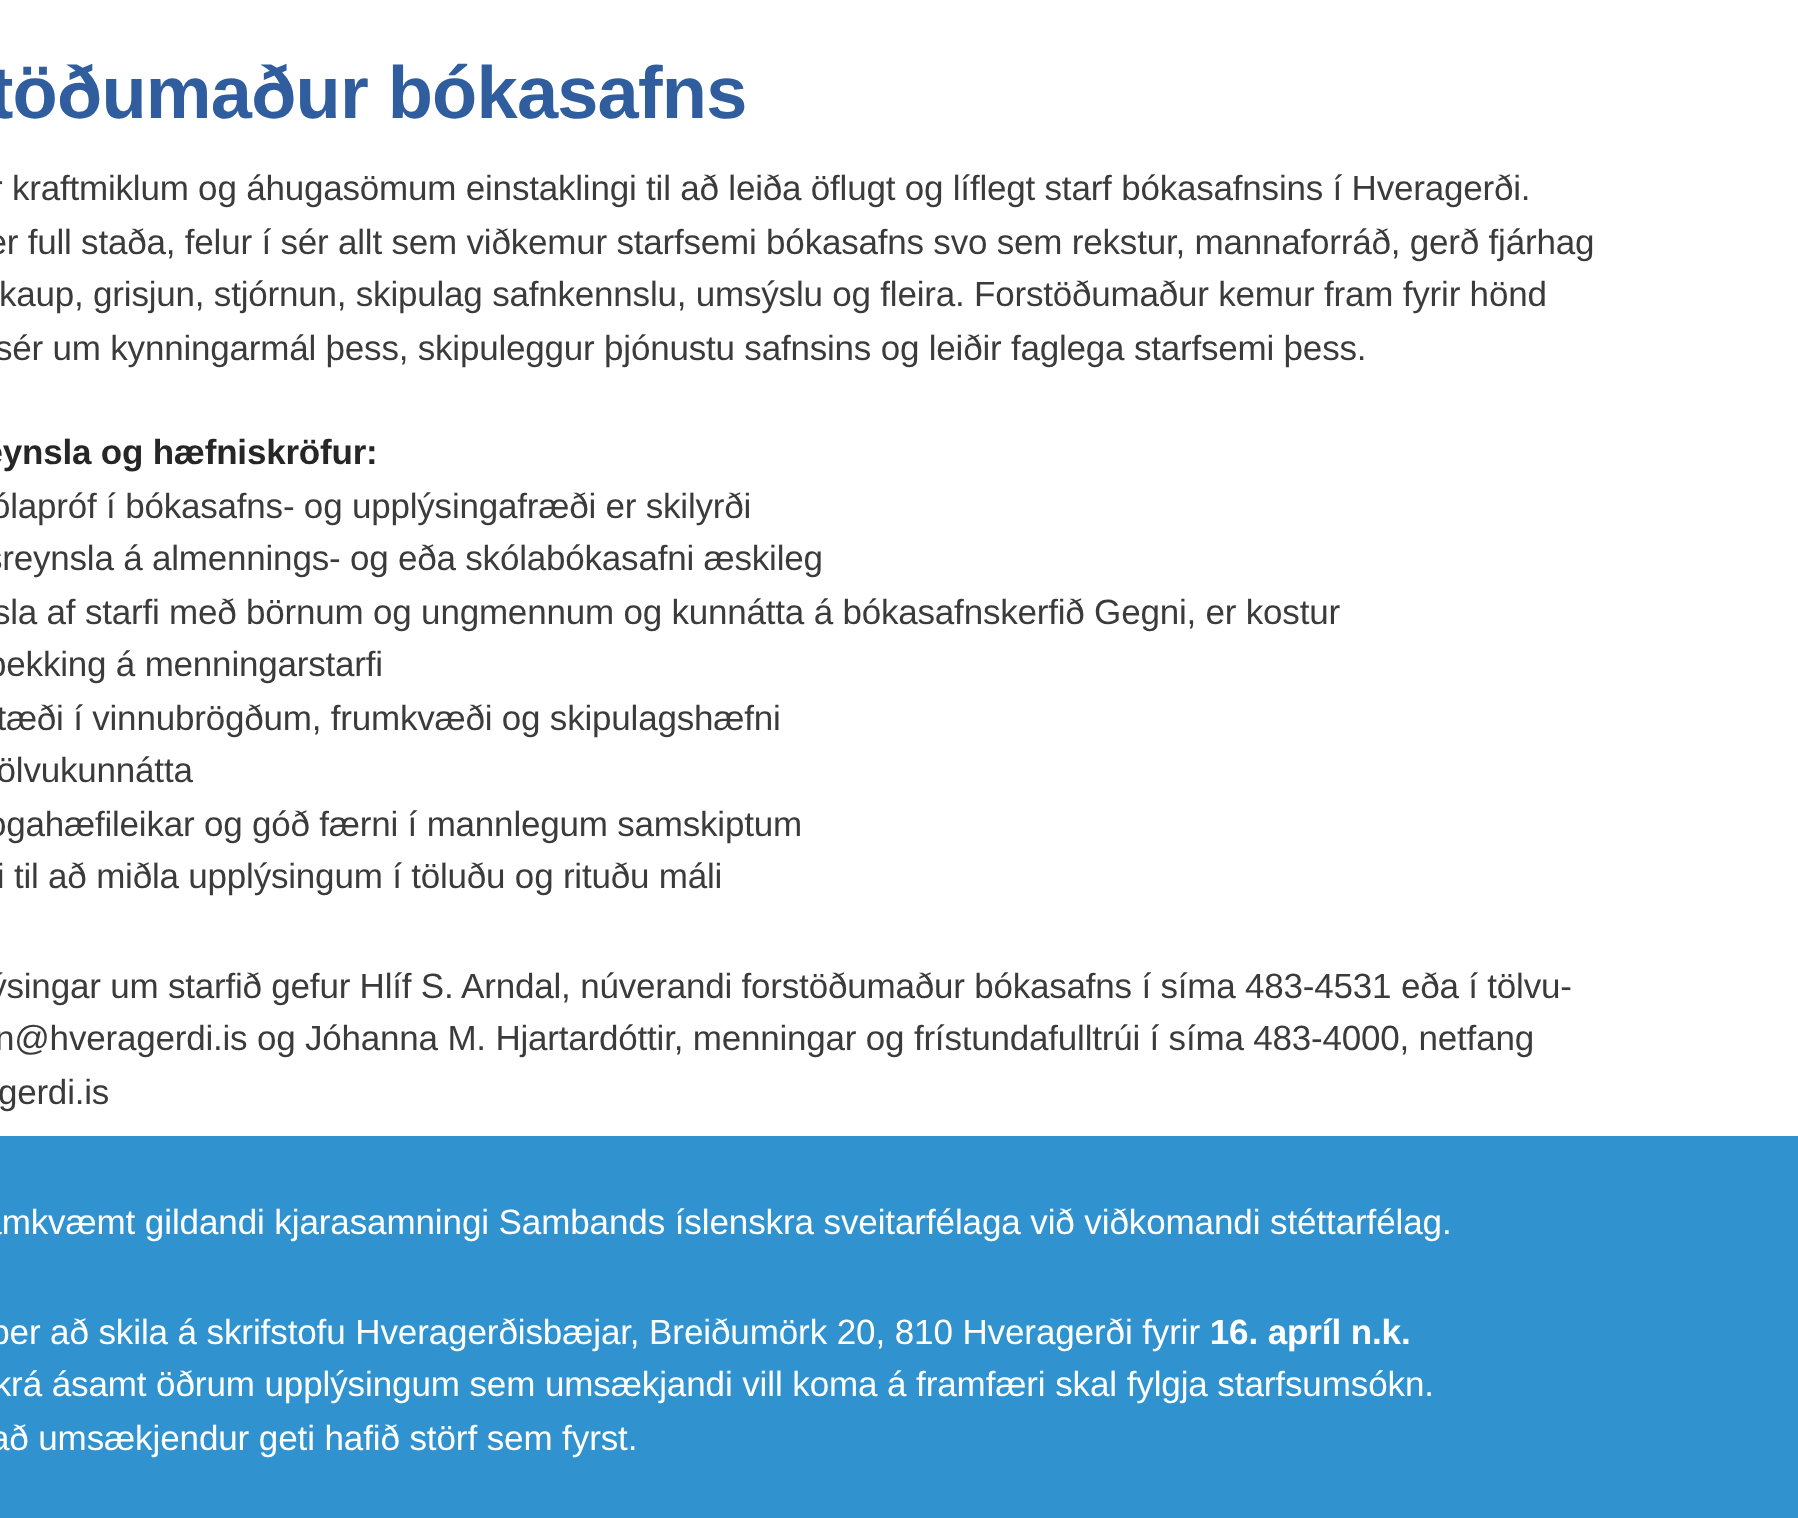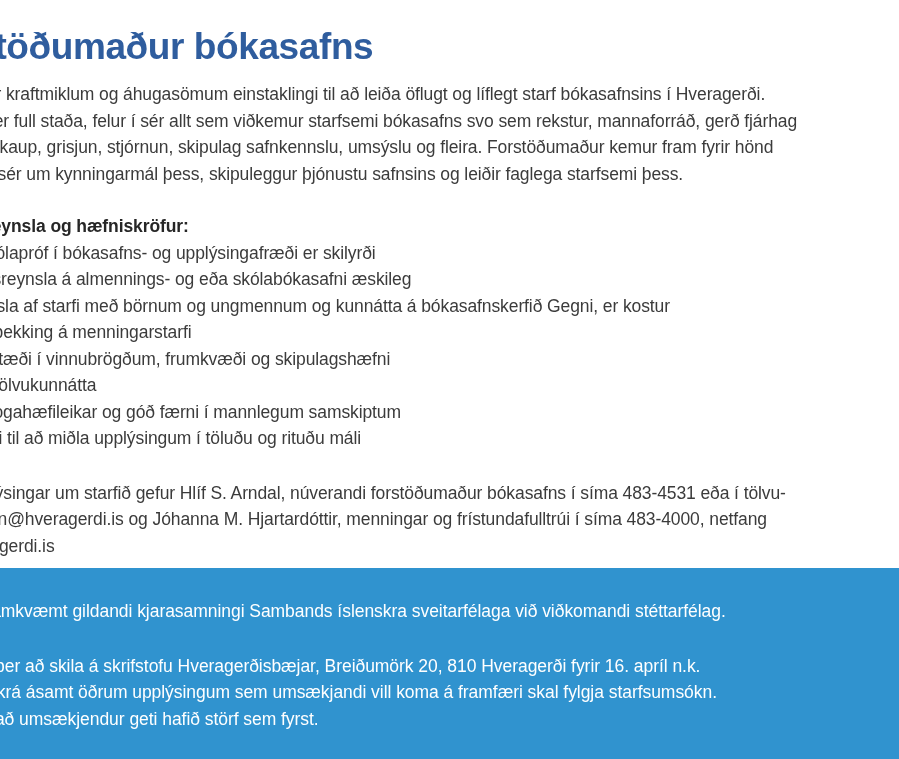--- a/index.html
+++ b/index.html
@@ -110,21 +110,21 @@
   }
   .footer-line {
     font-size: 17.5px;
     line-height: 26.5px;
     color: #ffffff;
     white-space: nowrap;
     letter-spacing: -0.05px;
   }
   .footer-block-1 { padding-top: 30px; }
   .footer-block-2 { padding-top: 28px; }
-  .bold { font-weight: normal; }
+  .bold { font-weight: bold; }
 </style>
 </head>
 <body>
 
 <div class="page">
   <div class="content">
 
     <h1 class="ad-title">orstöðumaður bókasafns</h1>
 
     <div class="intro">

